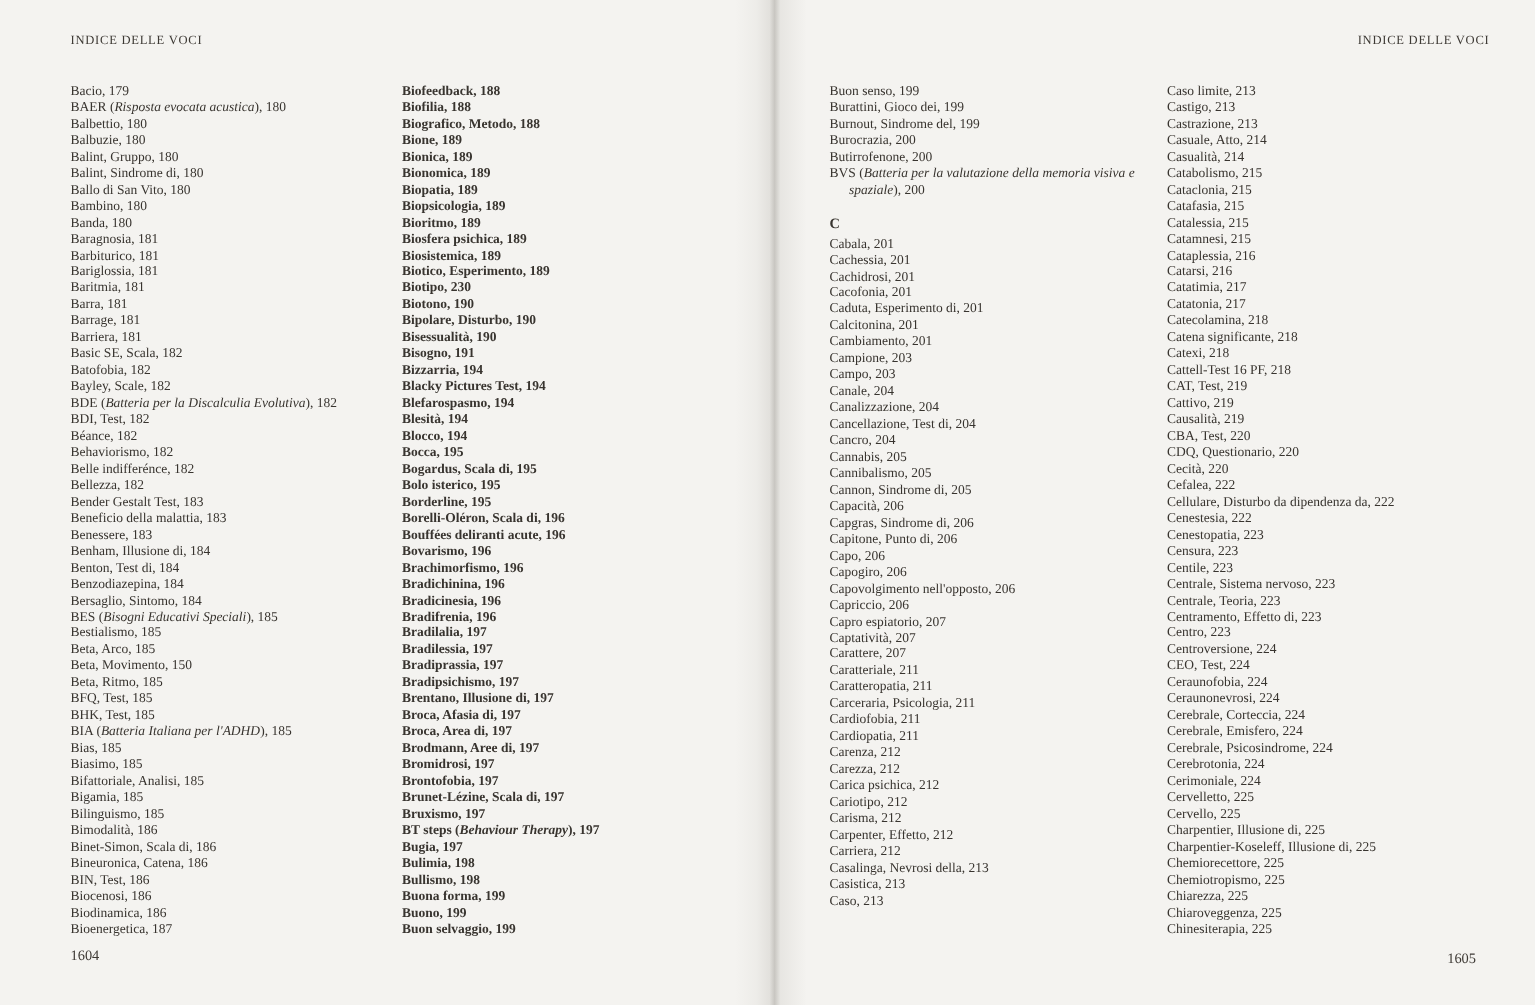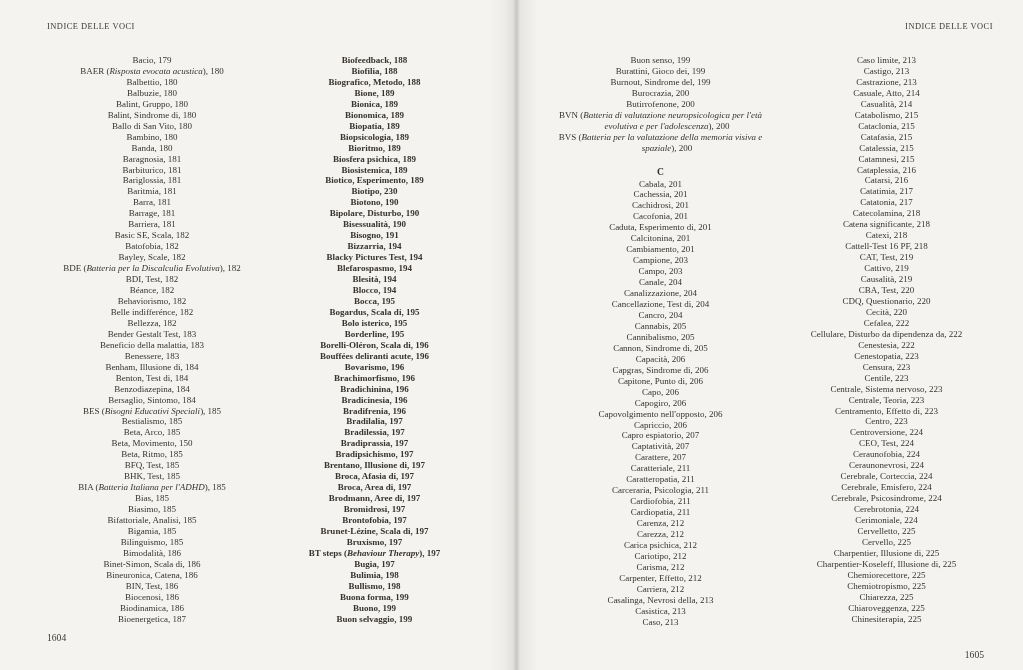--- a/index.html
+++ b/index.html
@@ -4,21 +4,21 @@
 <style>
   * { margin: 0; padding: 0; box-sizing: border-box; }
   html, body { width: 1023px; height: 670px; }
   body {
     position: relative;
     background: #f4f3f0;
     font-family: "Liberation Serif", serif;
     color: #38342f;
     overflow: hidden;
   }
-  .spread { position: absolute; inset: 0; text-align: center; }
+  .spread { position: absolute; inset: 0; }
   .page { position: absolute; inset: 0; }
   .running-head {
     position: absolute;
     top: 22px;
     font-size: 8.4px;
     letter-spacing: 0.5px;
     color: #3d3934;
     white-space: nowrap;
   }
   .running-head.left { left: 47px; }
@@ -43,21 +43,21 @@
     font-size: 9.6px;
     margin-top: 13px;
     margin-bottom: 1px;
   }
   .folio {
     position: absolute;
     font-size: 9.6px;
     color: #3d3934;
   }
   .folio.left  { left: 47px; top: 632px; }
-  .folio.right { right: 39px; top: 649px; }
+  .folio.right { right: 39px; top: 634px; }
   .gutter {
     position: absolute;
     top: 0; bottom: 0;
     left: 490px;
     width: 48px;
     pointer-events: none;
     background: linear-gradient(90deg,
       rgba(130,124,114,0)    0%,
       rgba(130,124,114,0.06) 30%,
       rgba(118,112,102,0.14) 48%,
@@ -187,21 +187,20 @@
   <div class="gutter"></div>
 
   <section class="page">
     <div class="running-head right">INDICE DELLE VOCI</div>
     <div class="col col-3">
         <div class="entry"><span>Buon senso, 199</span></div>
         <div class="entry"><span>Burattini, Gioco dei, 199</span></div>
         <div class="entry"><span>Burnout, Sindrome del, 199</span></div>
         <div class="entry"><span>Burocrazia, 200</span></div>
         <div class="entry"><span>Butirrofenone, 200</span></div>
-        <div class="entry"><span>BVN (</span><i>Batteria di valutazione neuropsicologica per l'età evolutiva e per l'adolescenza</i><span>), 200</span></div>
         <div class="entry"><span>BVS (</span><i>Batteria per la valutazione della memoria visiva e spaziale</i><span>), 200</span></div>
         <div class="section-heading">C</div>
         <div class="entry"><span>Cabala, 201</span></div>
         <div class="entry"><span>Cachessia, 201</span></div>
         <div class="entry"><span>Cachidrosi, 201</span></div>
         <div class="entry"><span>Cacofonia, 201</span></div>
         <div class="entry"><span>Caduta, Esperimento di, 201</span></div>
         <div class="entry"><span>Calcitonina, 201</span></div>
         <div class="entry"><span>Cambiamento, 201</span></div>
         <div class="entry"><span>Campione, 203</span></div>

